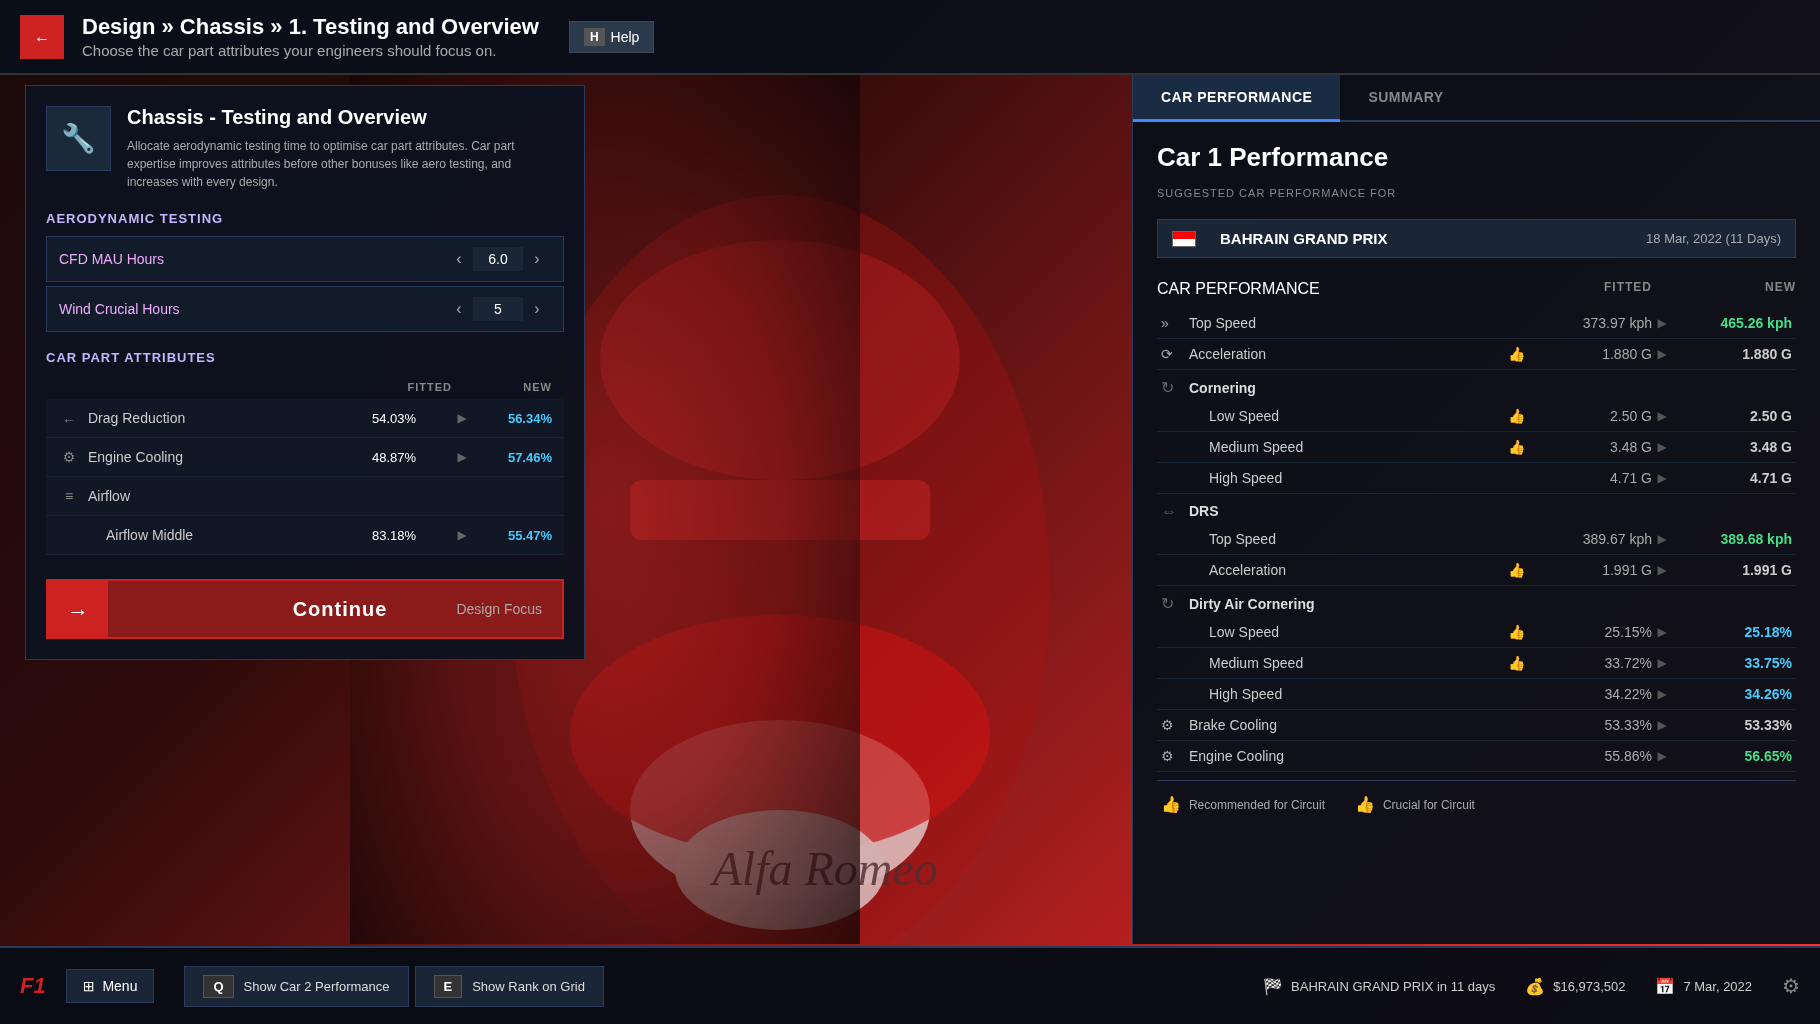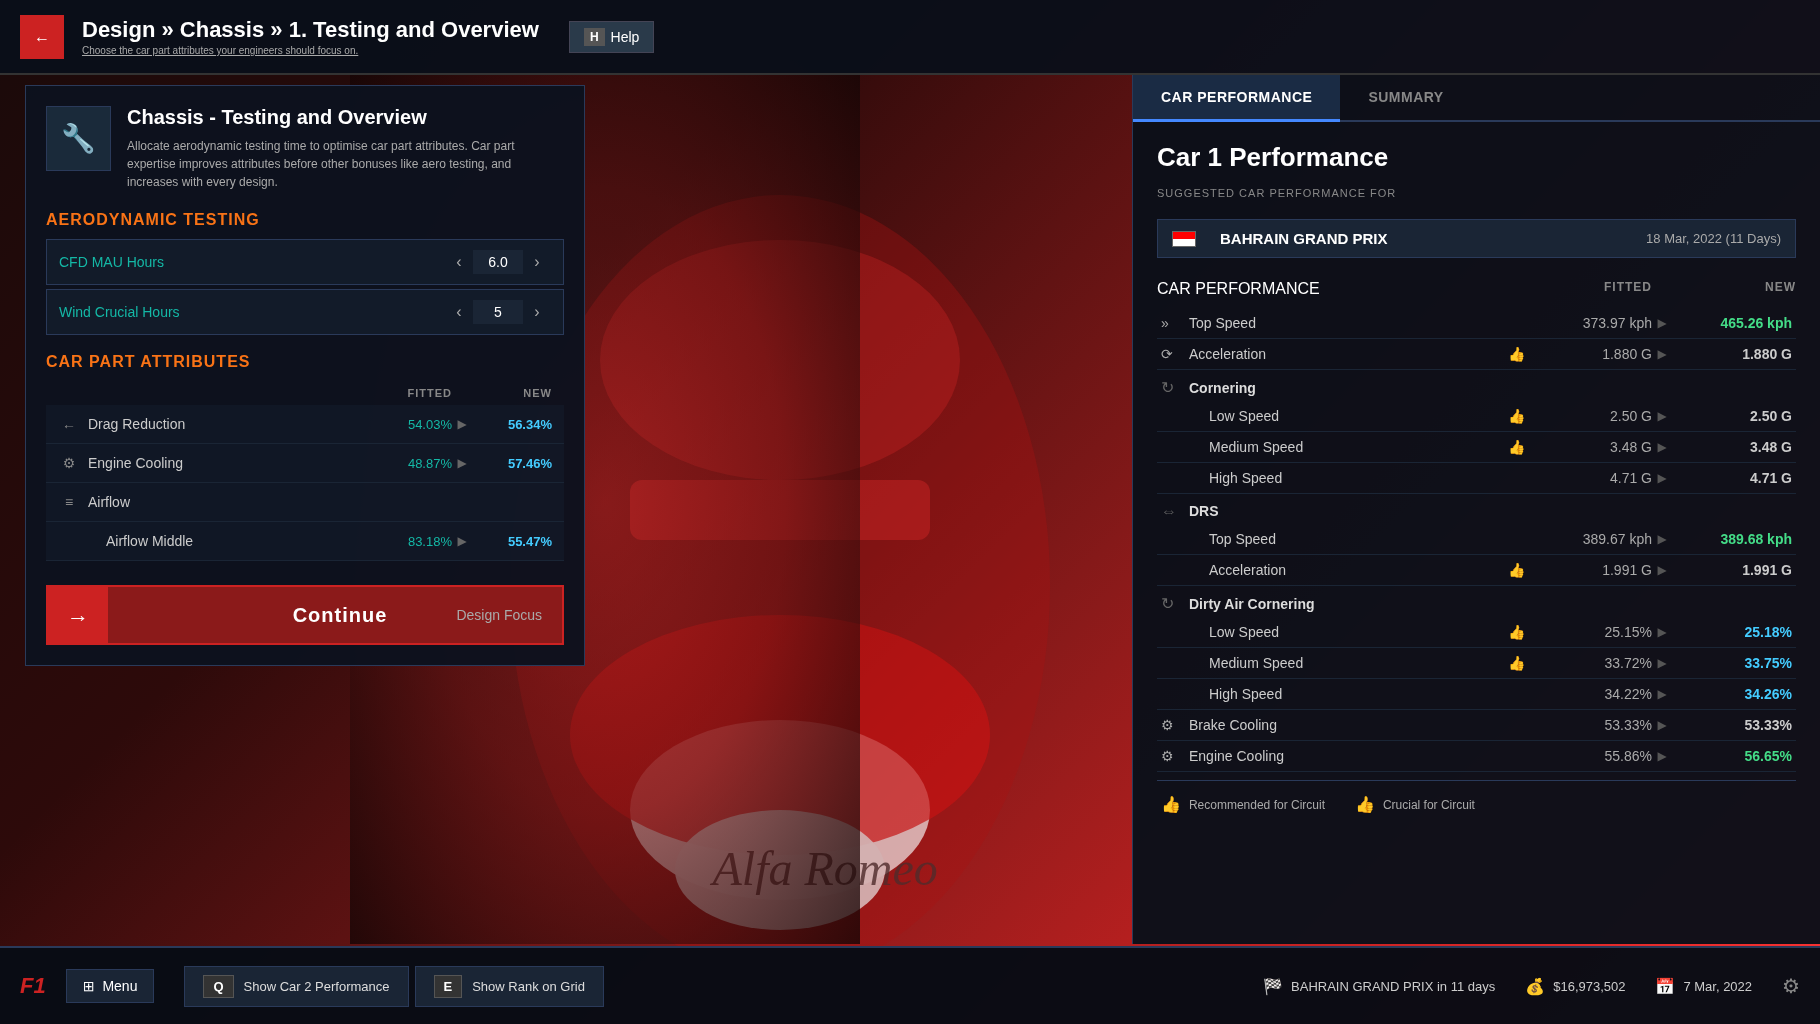--- a/index.html
+++ b/index.html
@@ -53,24 +53,23 @@
     }
     .breadcrumb-title {
       font-size: 22px;
       font-weight: bold;
       color: white;
       display: flex;
       align-items: center;
       gap: 8px;
     }
     .breadcrumb-sub {
-      font-size: 10px;
+      font-size: 15px;
       color: #aaa;
       margin-top: 2px;
-      text-decoration: underline;
     }
     .help-btn {
       margin-left: 30px;
       background: #2a3a4a;
       border: 1px solid #445;
       color: white;
       padding: 6px 14px;
       font-size: 14px;
       cursor: pointer;
       display: flex;
@@ -117,41 +116,41 @@
       margin-bottom: 8px;
     }
     .panel-desc {
       font-size: 12px;
       color: #aaa;
       line-height: 1.5;
     }
 
     
     .section-header {
-      font-size: 16px;
-      font-weight: bold;
-      color: #f97316;
+      font-size: 13px;
+      font-weight: bold;
+      color: #c4b5fd;
       letter-spacing: 1px;
       margin: 18px 0 10px;
       text-transform: uppercase;
     }
 
     
     .spinner-row {
       display: flex;
       align-items: center;
       background: rgba(20,30,45,0.8);
       border: 1px solid #2a3a5a;
       margin-bottom: 4px;
       padding: 8px 12px;
     }
     .spinner-label {
       flex: 1;
       font-size: 14px;
-      color: #14b8a6;
+      color: #f0abfc;
     }
     .spinner-btn {
       width: 28px; height: 28px;
       background: transparent;
       border: none;
       color: #aaa;
       font-size: 16px;
       cursor: pointer;
       display: flex; align-items: center; justify-content: center;
     }
@@ -186,21 +185,21 @@
       background: rgba(20,30,45,0.5);
     }
     .attr-icon {
       width: 22px; height: 22px;
       margin-right: 8px;
       display: flex; align-items: center; justify-content: center;
       font-size: 14px;
       color: #888;
     }
     .attr-name { flex: 1; font-size: 14px; color: #ccc; }
-    .attr-fitted { width: 80px; text-align: right; font-size: 13px; color: #14b8a6; }
+    .attr-fitted { width: 80px; text-align: left; font-size: 13px; color: #ffffff; }
     .attr-arrow { width: 20px; text-align: center; font-size: 12px; color: #666; }
     .attr-new { width: 80px; text-align: right; font-size: 13px; font-weight: bold; color: #44ccff; }
 
     .sub-row { padding-left: 30px; }
 
     
     .continue-btn {
       display: flex;
       align-items: center;
       margin-top: 24px;

